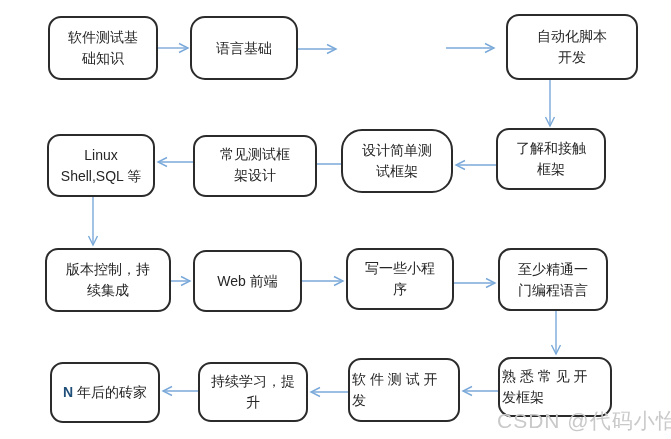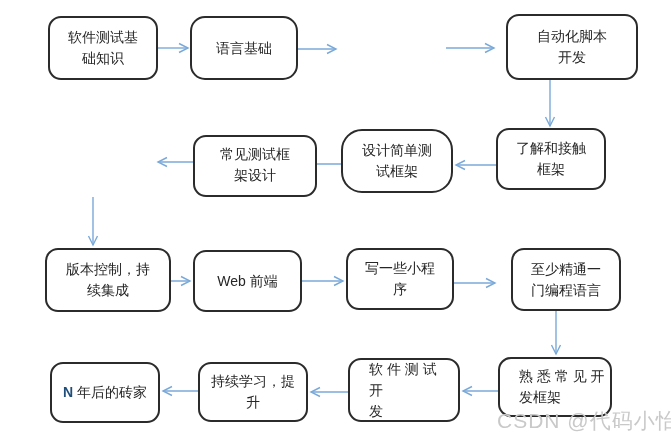--- a/index.html
+++ b/index.html
@@ -28,21 +28,21 @@
     text-align: center;
     color: #262626;
     font-size: 14px;
     line-height: 21px;
     white-space: pre-line;
     padding: 2px 5px;
   }
   .node.left {
     justify-content: flex-start;
     text-align: left;
-    padding-left: 19px;
+    padding-left: 2px;
   }
   .n-accent { color: #1f4e79; font-weight: bold; white-space: pre; }
   .n-rest { white-space: pre; }
   .watermark {
     position: absolute;
     left: 497px;
     top: 407px;
     font-size: 21px;
     color: #c9c9c9;
     letter-spacing: 1px;
@@ -53,21 +53,21 @@
   .n1  { left: 190px; top: 16px;  width: 108px; height: 64px; border-radius: 15px; }
   .n2  { left: 338px; top: 16px;  width: 108px; height: 64px; }
   .n3  { left: 496px; top: 14px;  width: 132px; height: 66px; margin-left: 10px; }
   .n4  { left: 47px;  top: 134px; width: 108px; height: 63px; }
   .n5  { left: 193px; top: 135px; width: 124px; height: 62px; font-family: Liberation Mono, monospace; }
   .n6  { left: 341px; top: 129px; width: 112px; height: 64px; border-radius: 21px; }
   .n7  { left: 496px; top: 128px; width: 110px; height: 62px; }
   .n8  { left: 45px;  top: 248px; width: 126px; height: 64px; }
   .n9  { left: 193px; top: 250px; width: 109px; height: 62px; }
   .n10 { left: 346px; top: 248px; width: 108px; height: 62px; }
-  .n11 { left: 498px; top: 248px; width: 110px; height: 63px; margin-left: 13px; }
+  .n11 { left: 498px; top: 248px; width: 110px; height: 63px; }
   .n12 { left: 50px;  top: 362px; width: 110px; height: 61px; }
   .n13 { left: 198px; top: 362px; width: 110px; height: 60px; }
   .n14 { left: 348px; top: 358px; width: 112px; height: 64px; }
   .n15 { left: 498px; top: 357px; width: 114px; height: 60px; }
 </style>
 </head>
 <body>
 
 <div class="canvas">
 
@@ -100,20 +100,22 @@
     <line x1="348" y1="392" x2="311" y2="392" stroke="#7aa9d9" stroke-width="1.4" marker-end="url(#ah)"></line>
     <line x1="198" y1="391" x2="163" y2="391" stroke="#7aa9d9" stroke-width="1.4" marker-end="url(#ah)"></line>
   </svg>
 
   <div class="node n0">软件测试基
 础知识</div>
   <div class="node n1">语言基础</div>
   <div class="node n3">自动化脚本
 开发</div>
 
+  <div class="node n4">Linux
+Shell,SQL 等</div>
   <div class="node n5">常见测试框
 架设计</div>
   <div class="node n6">设计简单测
 试框架</div>
   <div class="node n7">了解和接触
 框架</div>
 
   <div class="node n8">版本控制，持
 续集成</div>
   <div class="node n9">Web 前端</div>

